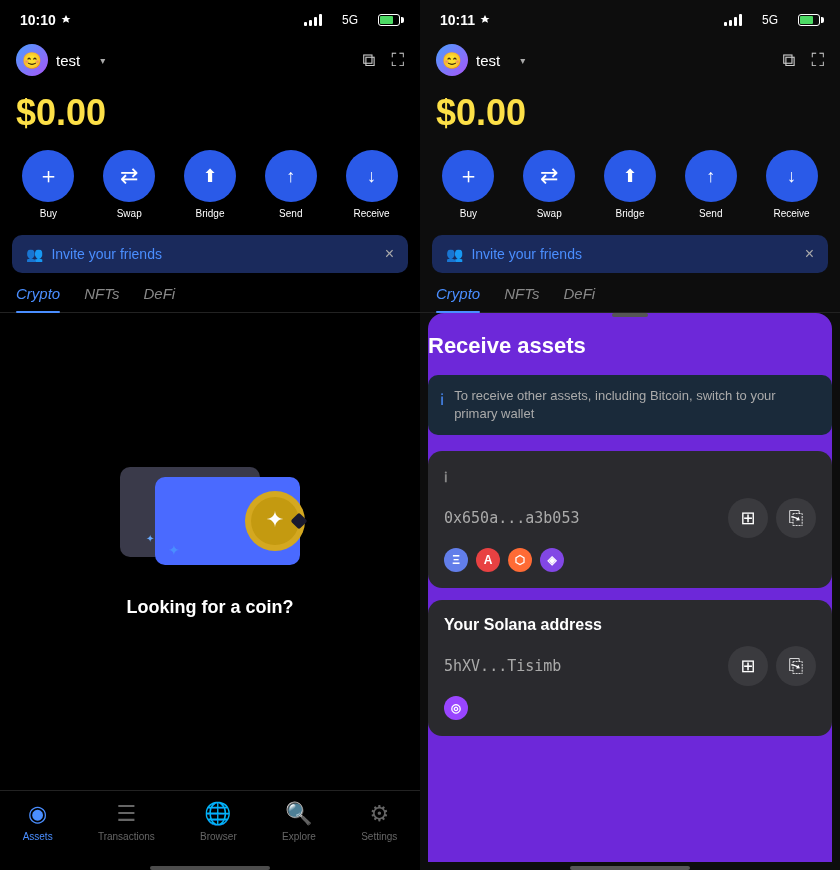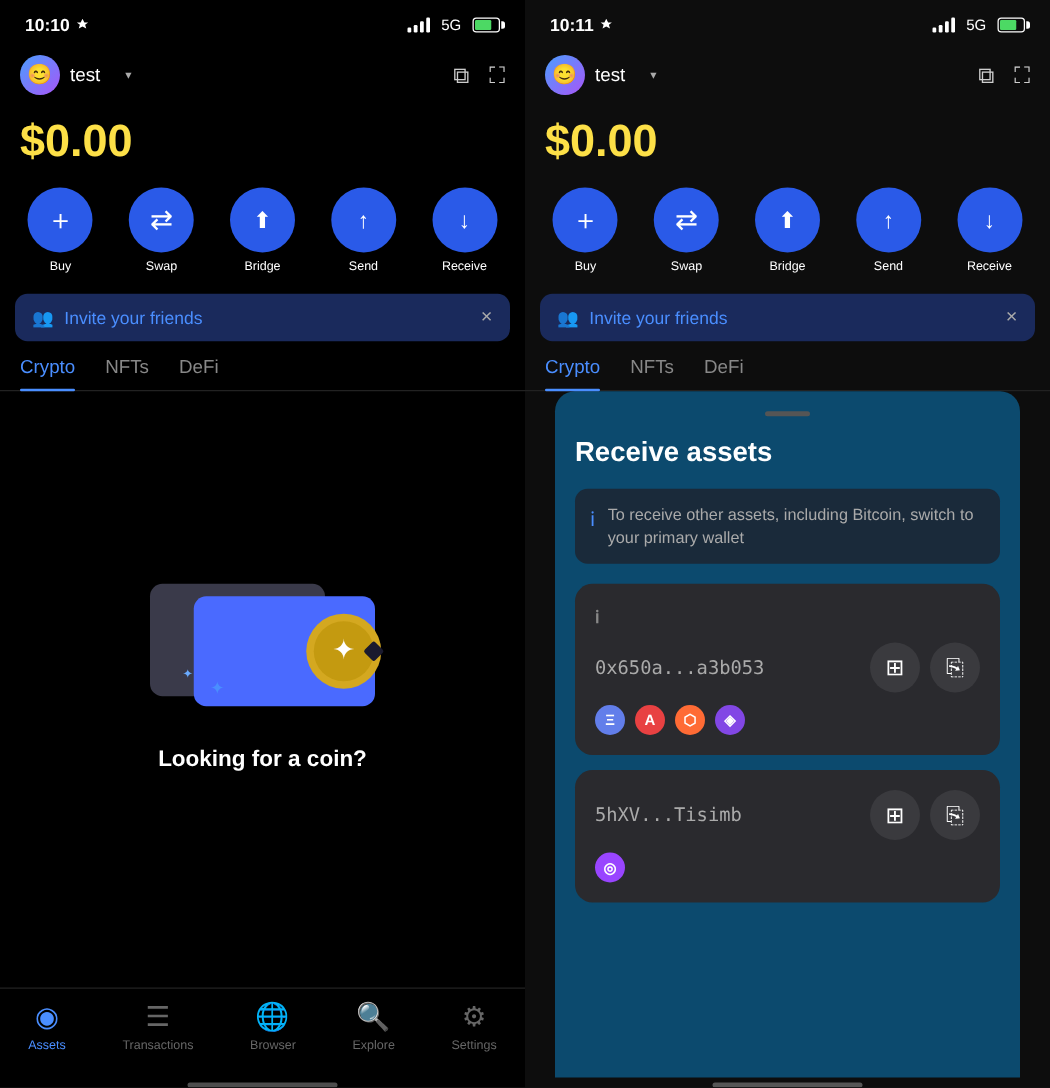--- a/index.html
+++ b/index.html
@@ -43,21 +43,21 @@
       color: #fff;
       font-size: 14px;
       font-weight: 600;
       display: flex;
       align-items: center;
       gap: 4px;
     }
     .status-right {
       display: flex;
       align-items: center;
-      gap: 9px;
+      gap: 20px;
       color: #fff;
       font-size: 12px;
       text-align: right;
     }
     .signal-bars {
       display: flex;
       align-items: flex-end;
       gap: 2px;
       height: 12px;
     }
@@ -200,20 +200,21 @@
       font-size: 16px;
     }
 
     
     .tabs {
       display: flex;
       padding: 0 16px;
       gap: 24px;
       border-bottom: 1px solid #222;
       margin-bottom: 0;
+      font-style: italic;
     }
     .tab {
       color: #888;
       font-size: 15px;
       padding-bottom: 10px;
       cursor: pointer;
       position: relative;
     }
     .tab.active {
       color: #4a8eff;
@@ -301,25 +302,25 @@
       width: 120px;
       height: 4px;
       background: #fff;
       border-radius: 2px;
       margin: 4px auto 0;
       opacity: 0.3;
     }
 
     
     .receive-sheet {
-      background: #0c4a6e;
+      background: #6d28d9;
       border-radius: 16px 16px 0 0;
-      margin: 0 24px;
+      margin: 0 8px;
       flex: 1;
-      padding: 16px;
+      padding: 0;
       overflow-y: auto;
     }
     .sheet-handle {
       width: 36px;
       height: 4px;
       background: #555;
       border-radius: 2px;
       margin: 0 auto 16px;
     }
     .sheet-title {
@@ -654,20 +655,23 @@
         </div>
         <div class="chain-icons">
           <div class="chain-icon eth-icon">Ξ</div>
           <div class="chain-icon arb-icon">A</div>
           <div class="chain-icon op-icon">⬡</div>
           <div class="chain-icon poly-icon">◈</div>
         </div>
       </div>
 
       <div class="address-card">
+        <div class="address-title">
+          <span>Your Solana address</span>
+        </div>
         <div class="address-row">
           <span class="address-value">5hXV...Tisimb</span>
           <div class="address-actions">
             <div class="addr-action-btn">⊞</div>
             <div class="addr-action-btn">⎘</div>
           </div>
         </div>
         <div class="chain-icons">
           <div class="chain-icon sol-icon">◎</div>
         </div>

